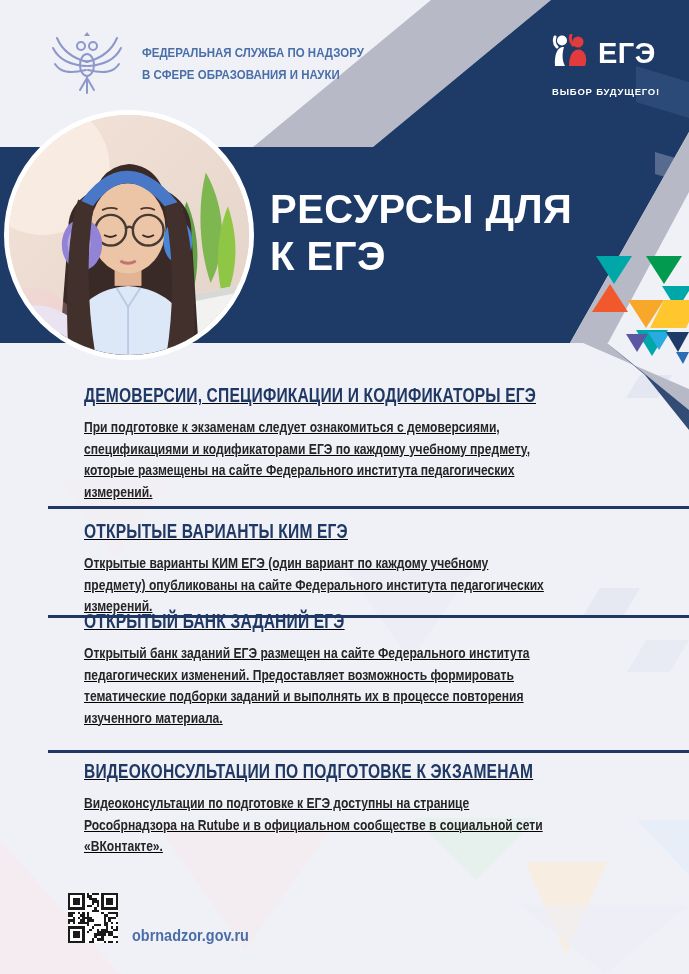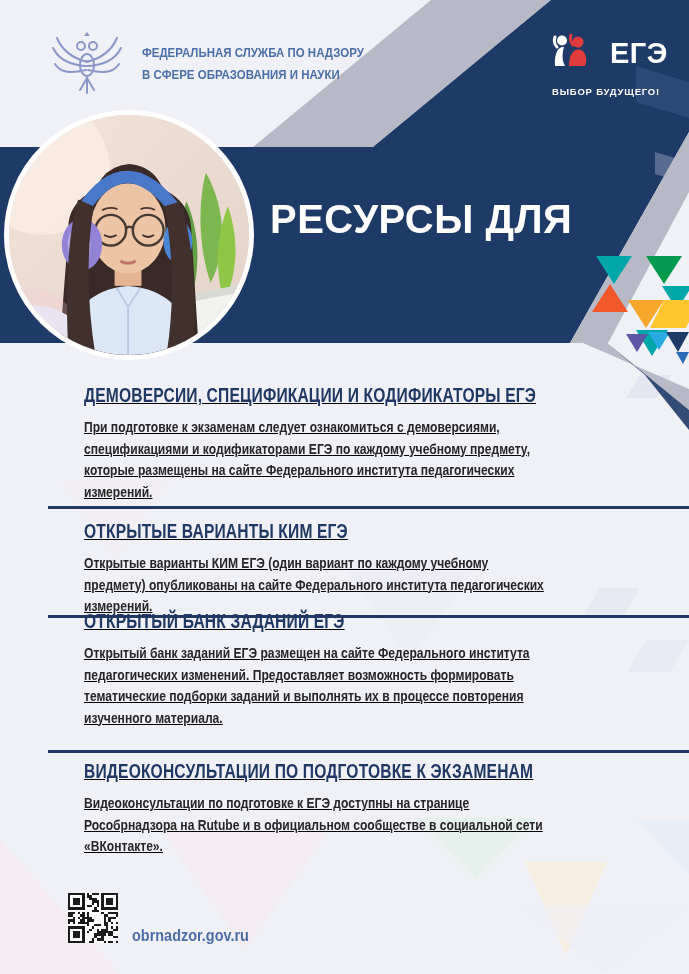--- a/index.html
+++ b/index.html
@@ -10,31 +10,31 @@
   }
   .bg-svg{position:absolute;inset:0;}
 
   
   .agency{position:absolute;left:142px;top:42px;color:#4a6fa8;font-weight:700;
     font-size:13.5px;line-height:22px;transform:scaleX(.85);transform-origin:0 0;white-space:nowrap;}
   .emblem{position:absolute;left:50px;top:32px;}
 
   
   .ege{position:absolute;left:552px;top:34px;color:#fff;}
-  .ege-row{display:flex;align-items:center;gap:20px;}
+  .ege-row{display:flex;align-items:center;gap:8px;}
   .ege-word{font-size:29px;font-weight:800;letter-spacing:.5px;line-height:34px;}
   .ege-slogan{font-size:9.5px;font-weight:700;letter-spacing:.8px;margin-top:14px;white-space:nowrap;}
 
   
   .photo{position:absolute;left:4px;top:110px;width:250px;height:250px;border-radius:50%;
     border:5px solid #ffffff;box-sizing:border-box;overflow:hidden;background:#e9d9cf;}
   .photo svg{display:block;}
 
   
-  .title{position:absolute;left:270px;top:196px;color:#ffffff;font-weight:700;
+  .title{position:absolute;left:270px;top:186px;color:#ffffff;font-weight:700;
     font-size:40px;line-height:47px;letter-spacing:.5px;white-space:nowrap;}
 
   
   .sec{position:absolute;left:84px;width:605px;text-decoration:underline;}
   .sec-h{font-size:19.5px;font-weight:700;color:#1f3864;letter-spacing:.2px;
     transform:scaleX(.8);transform-origin:0 0;white-space:nowrap;margin:0 0 9px 0;}
   .sec-b{font-size:15.5px;font-weight:700;color:#262626;line-height:21.5px;
     width:590px;transform:scaleX(.78);transform-origin:0 0;margin:0;}
   .divider{position:absolute;left:48px;width:641px;height:3px;background:#1f3864;}
 
@@ -181,20 +181,21 @@
       <path d="M0,250 L0,205 Q35,188 68,214 L82,250 Z" fill="#e6eefb"></path>
       <circle cx="20" cy="235" r="55" fill="#f6c9d6" opacity="0.25"></circle>
 
       <path d="M88,95 C80,150 82,200 90,250 L62,250 C58,180 62,120 72,88 Z" fill="#42302c"></path>
       <path d="M162,95 C172,150 172,200 164,250 L192,250 C196,180 190,120 178,90 Z" fill="#42302c"></path>
     </svg>
   </div>
 
   <div class="title">
     <div>РЕСУРСЫ ДЛЯ</div>
+    <div>К ЕГЭ</div>
   </div>
 
   <div class="sec" style="top:384px">
     <div class="sec-h">ДЕМОВЕРСИИ, СПЕЦИФИКАЦИИ И КОДИФИКАТОРЫ ЕГЭ</div>
     <p class="sec-b">При подготовке к экзаменам следует ознакомиться с демоверсиями, спецификациями и кодификаторами ЕГЭ по каждому учебному предмету, которые размещены на сайте Федерального института педагогических измерений.</p>
   </div>
 
   <div class="divider" style="top:506px"></div>
 
   <div class="sec" style="top:520px">

